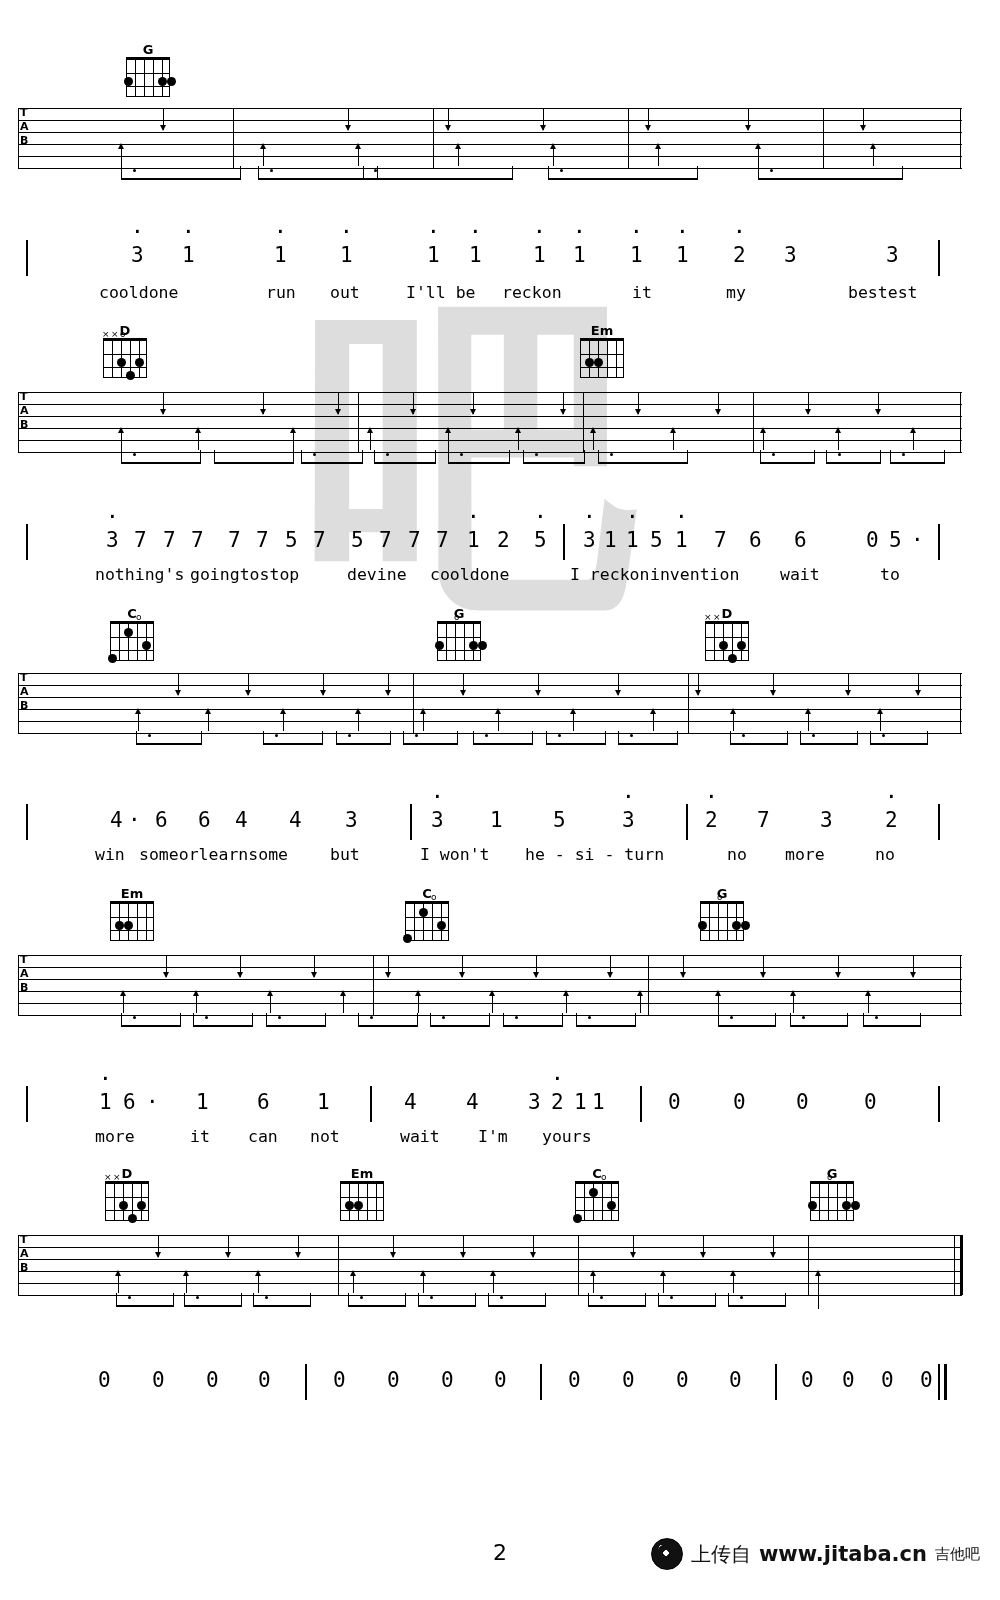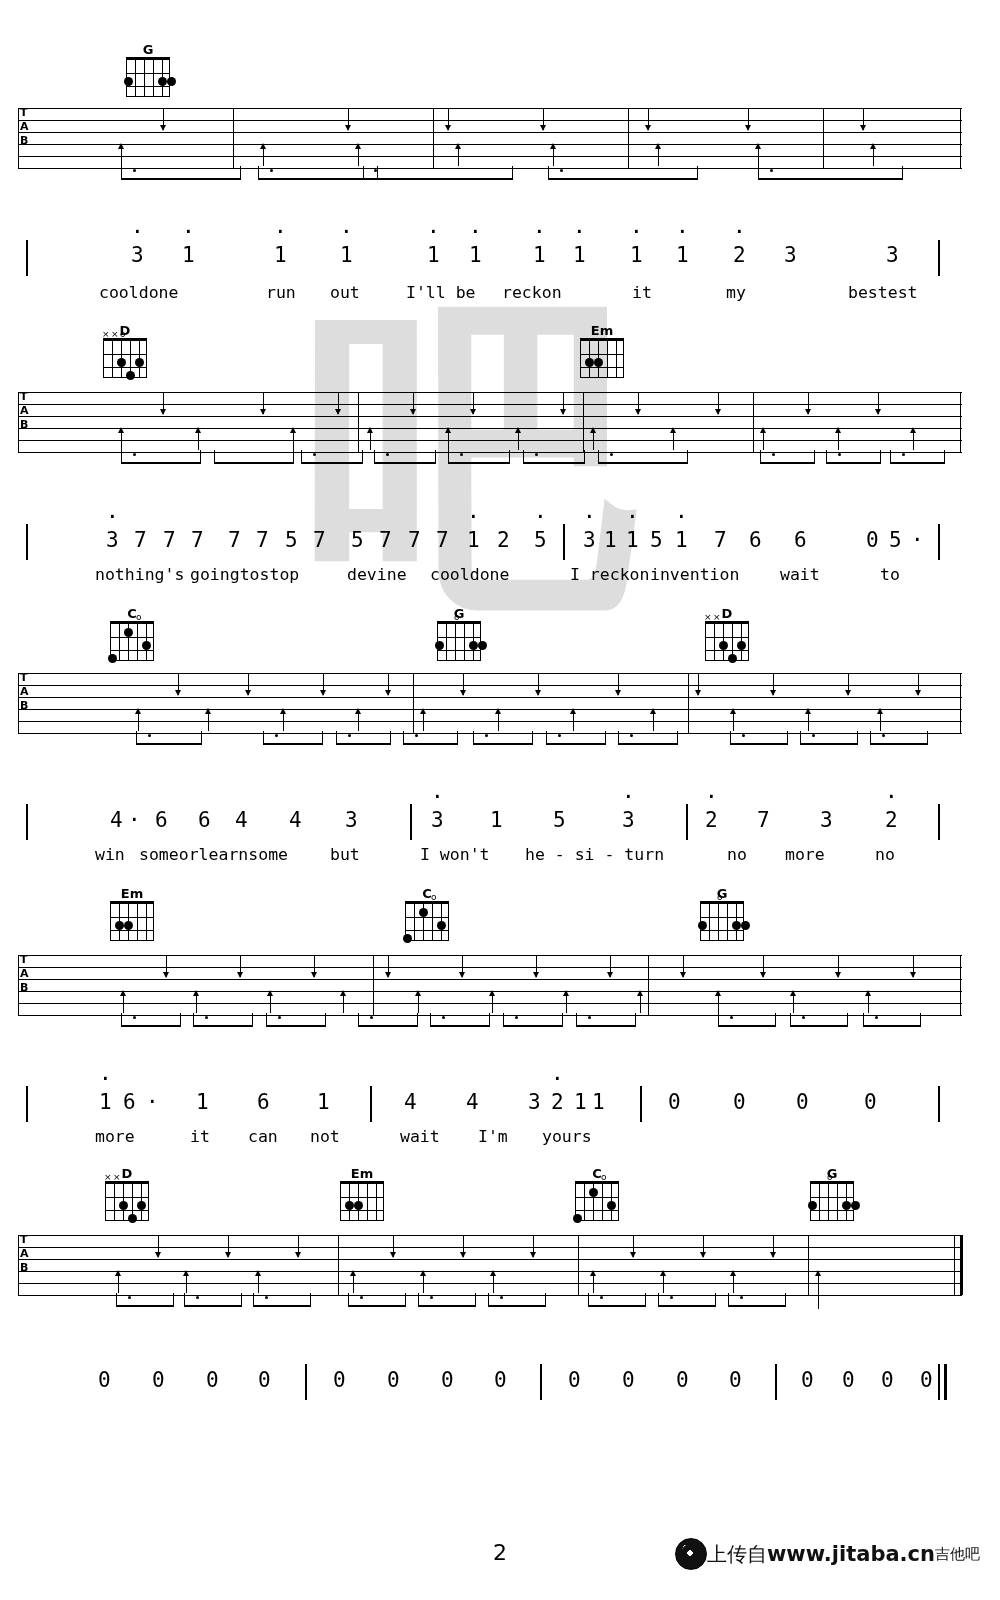--- a/index.html
+++ b/index.html
@@ -114,21 +114,21 @@
   }
 
   
   .pagenum{
     position:absolute;left:0;width:1000px;top:1540px;
     text-align:center;font-family:"DejaVu Sans", sans-serif;
     font-size:22px;color:#000;
   }
   .footer{
     position:absolute;right:20px;top:1538px;
-    display:flex;align-items:center;
+    display:flex;align-items:center;gap:8px;
   }
   .ball{
     width:30px;height:30px;border-radius:50%;
     background:radial-gradient(circle at 35% 33%, #fff 0 14%, #111 15% 100%);
     position:relative;border:1px solid #000;
   }
   .ball::before{
     content:"";position:absolute;left:5px;top:5px;width:18px;height:18px;
     border-radius:50%;
     background:

